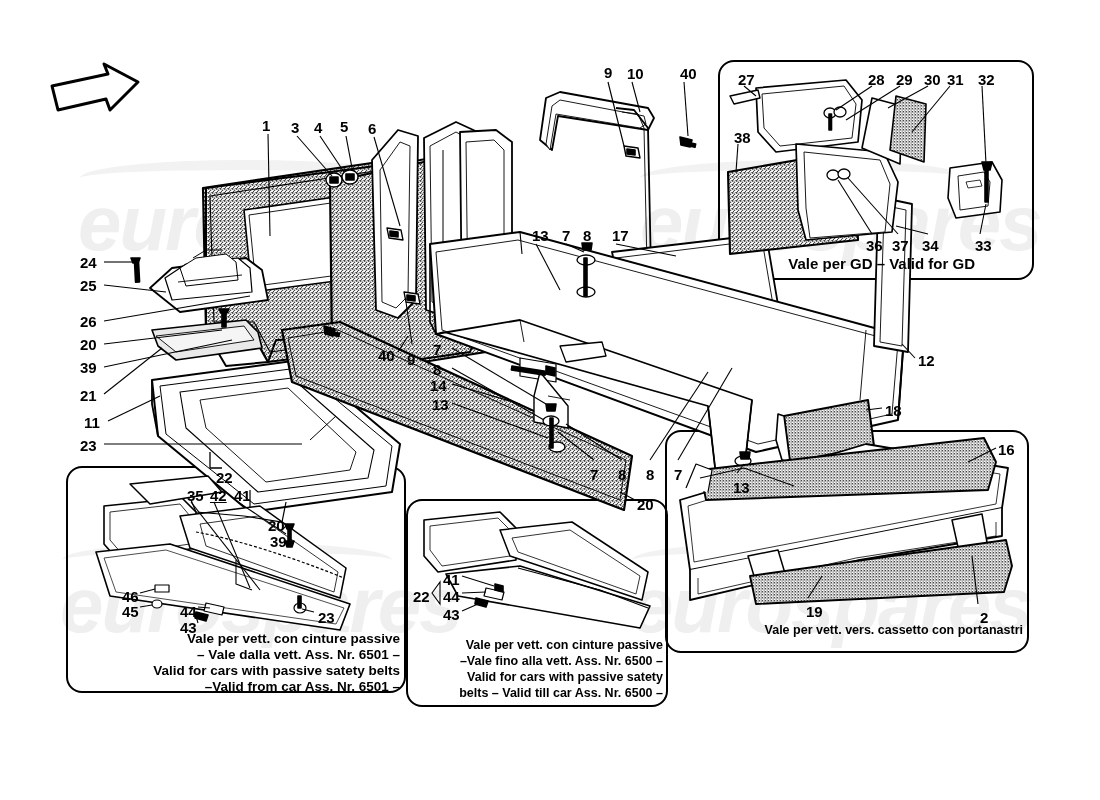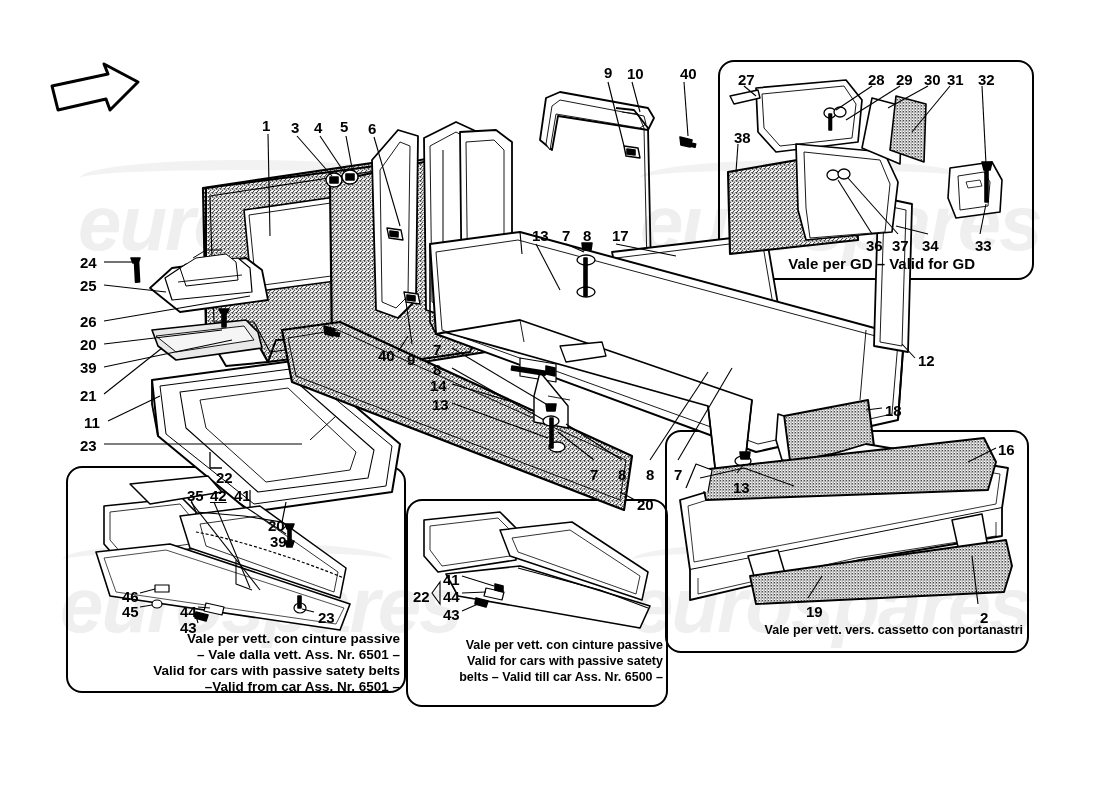--- a/index.html
+++ b/index.html
@@ -348,20 +348,21 @@
 
   <div class="caption" style="left:70px;top:631px;width:330px;">
     <div>Vale per vett. con cinture passive</div>
     <div>– Vale dalla vett. Ass. Nr. 6501 –</div>
     <div>Valid for cars with passive satety belts</div>
     <div>–Valid from car Ass. Nr. 6501 –</div>
   </div>
 
   <div class="caption" style="left:408px;top:637px;width:255px;font-size:12.5px;">
     <div>Vale per vett. con cinture passive</div>
+    <div>–Vale fino alla vett. Ass. Nr. 6500 –</div>
     <div>Valid for cars with passive satety</div>
     <div>belts – Valid till car Ass. Nr. 6500 –</div>
   </div>
 
   <div class="caption" style="left:668px;top:622px;width:355px;font-size:12.5px;">
     <div>Vale per vett. vers. cassetto con portanastri</div>
   </div>
 
   <div id="callouts">
       <div class="lbl" style="left: 262px; top: 118px;">1</div>

